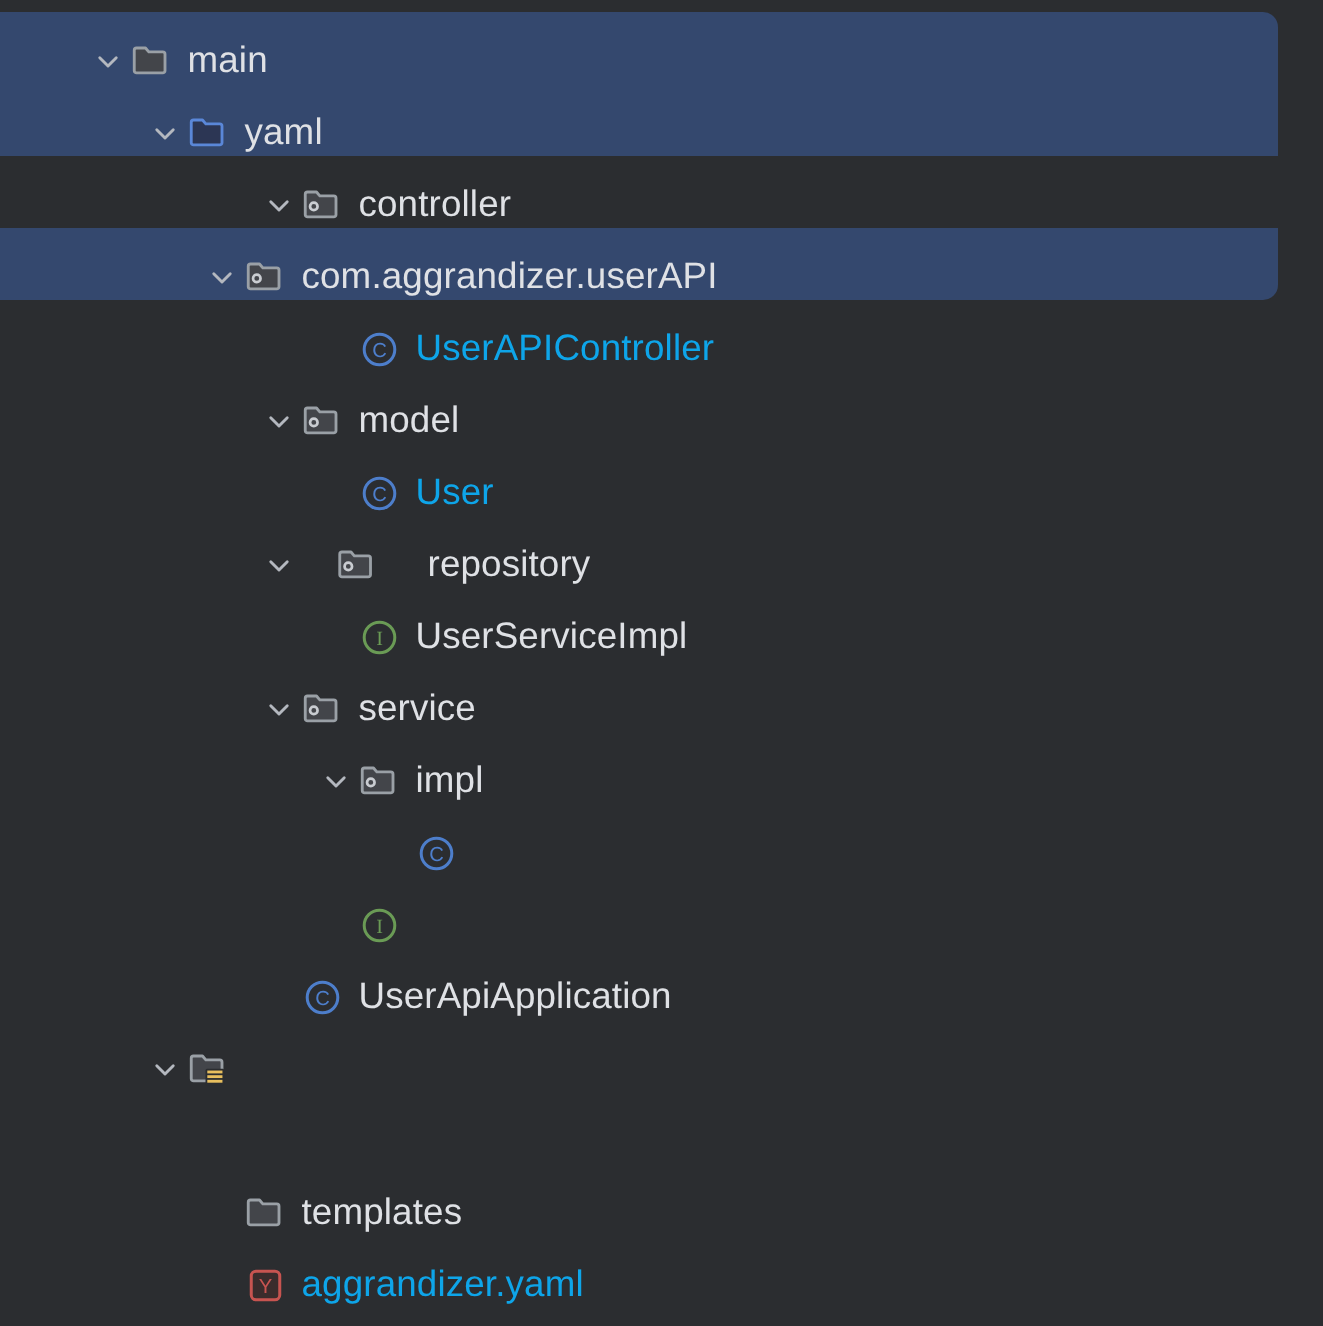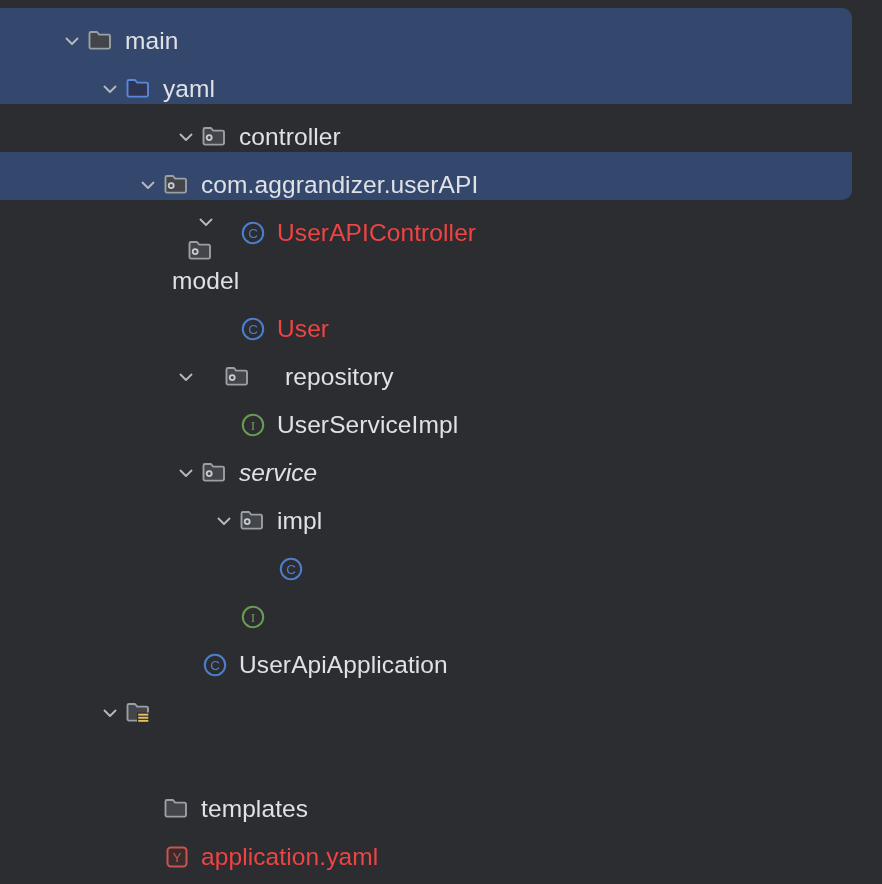--- a/index.html
+++ b/index.html
@@ -59,21 +59,21 @@
     align-items: center;
     justify-content: center;
     margin-right: 9px;
   }
   .label {
     font-size: 24.5px;
     line-height: 30px;
     letter-spacing: 0.1px;
     color: #dfe1e5;
   }
-  .label.muted { color: #ef4444; }
+  .label.muted { color: #0ea5e9; }
 </style>
 </head>
 <body>
 
 <div id="tree">
     <div class="row selected sel-first">
       <div class="row-bg"></div>
       <div class="row-inner" style="margin-left: 58px;">
         <span class="chevron">
           <svg width="22" height="22" viewBox="0 0 22 22">
@@ -146,21 +146,21 @@
           <svg width="30" height="30" viewBox="0 0 30 30">
             <circle cx="15" cy="15" r="10.2" fill="none" stroke="#4d7ecb" stroke-width="2"></circle>
             <text x="15" y="20.3" text-anchor="middle" font-family="Liberation Sans, sans-serif" font-size="13.5" fill="#4d7ecb">C</text>
           </svg>
         </span>
         <span class="label muted">UserAPIController</span>
       </div>
     </div>
     <div class="row">
       <div class="row-bg"></div>
-      <div class="row-inner" style="margin-left: 172px; flex-direction: column;">
+      <div class="row-inner" style="margin-left: 172px;">
         <span class="chevron">
           <svg width="22" height="22" viewBox="0 0 22 22">
             <path d="M5.5 8.5 L11 14 L16.5 8.5" fill="none" stroke="#b4b8bf" stroke-width="1.9" stroke-linecap="round" stroke-linejoin="round"></path>
           </svg>
         </span>
         <span class="icon">
           <svg width="30" height="30" viewBox="0 0 30 30">
             <path d="M3.5 7.5 a1.5 1.5 0 0 1 1.5 -1.5 h6 l2.2 2.6 h9.3 a1.5 1.5 0 0 1 1.5 1.5 v11 a1.5 1.5 0 0 1 -1.5 1.5 h-17.5 a1.5 1.5 0 0 1 -1.5 -1.5 z" fill="#43454a" stroke="#9aa0a6" stroke-width="1.9" stroke-linejoin="round"></path>
             <circle cx="9.2" cy="15.6" r="2.5" fill="none" stroke="#c9ccd1" stroke-width="1.8"></circle>
           </svg>
@@ -206,21 +206,21 @@
           <svg width="30" height="30" viewBox="0 0 30 30">
             <circle cx="15" cy="15" r="10.2" fill="none" stroke="#6a9b55" stroke-width="2"></circle>
             <text x="15" y="20" text-anchor="middle" font-family="Liberation Serif, serif" font-size="13.5" fill="#6a9b55">I</text>
           </svg>
         </span>
         <span class="label">UserServiceImpl</span>
       </div>
     </div>
     <div class="row">
       <div class="row-bg"></div>
-      <div class="row-inner" style="margin-left: 172px; font-style: italic;">
+      <div class="row-inner" style="margin-left: 172px;">
         <span class="chevron">
           <svg width="22" height="22" viewBox="0 0 22 22">
             <path d="M5.5 8.5 L11 14 L16.5 8.5" fill="none" stroke="#b4b8bf" stroke-width="1.9" stroke-linecap="round" stroke-linejoin="round"></path>
           </svg>
         </span>
         <span class="icon">
           <svg width="30" height="30" viewBox="0 0 30 30">
             <path d="M3.5 7.5 a1.5 1.5 0 0 1 1.5 -1.5 h6 l2.2 2.6 h9.3 a1.5 1.5 0 0 1 1.5 1.5 v11 a1.5 1.5 0 0 1 -1.5 1.5 h-17.5 a1.5 1.5 0 0 1 -1.5 -1.5 z" fill="#43454a" stroke="#9aa0a6" stroke-width="1.9" stroke-linejoin="round"></path>
             <circle cx="9.2" cy="15.6" r="2.5" fill="none" stroke="#c9ccd1" stroke-width="1.8"></circle>
           </svg>
@@ -319,16 +319,16 @@
     <div class="row">
       <div class="row-bg"></div>
       <div class="row-inner" style="margin-left: 134px;">
         <span class="chevron empty"></span>
         <span class="icon">
           <svg width="30" height="30" viewBox="0 0 30 30">
             <rect x="5.5" y="5.5" width="19" height="19" rx="3.2" fill="#3a2c2c" stroke="#c75450" stroke-width="2"></rect>
             <text x="15" y="20.2" text-anchor="middle" font-family="Liberation Sans, sans-serif" font-size="13.5" fill="#c75450">Y</text>
           </svg>
         </span>
-        <span class="label muted">application.yaml</span>
+        <span class="label muted">aggrandizer.yaml</span>
       </div>
     </div>
   </div>
 
 </body></html>

